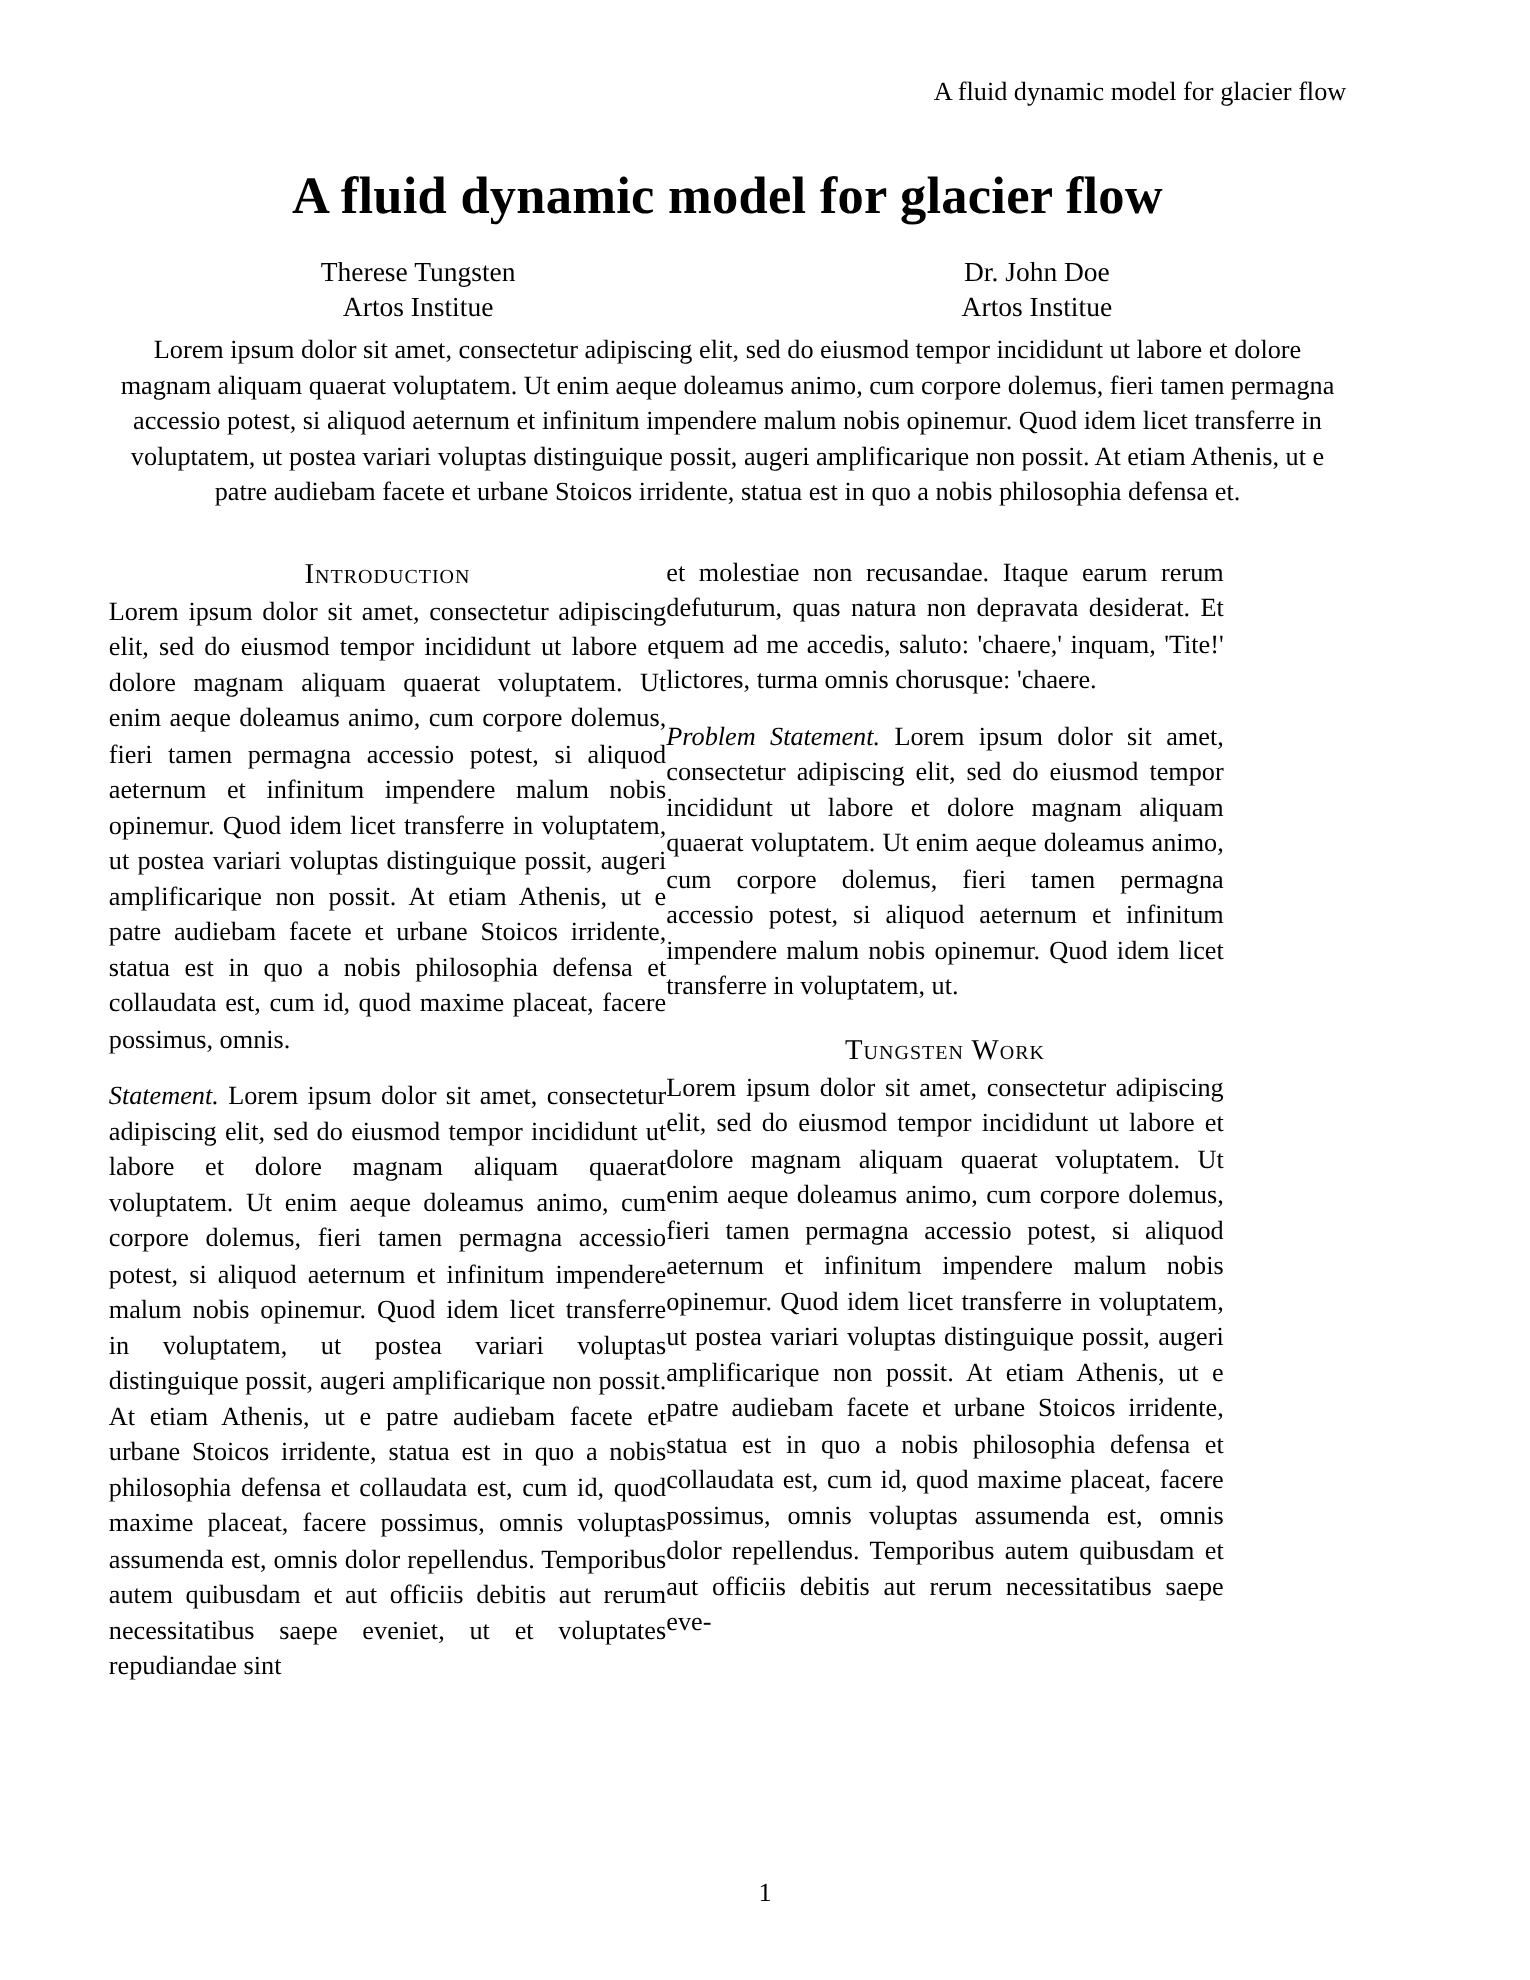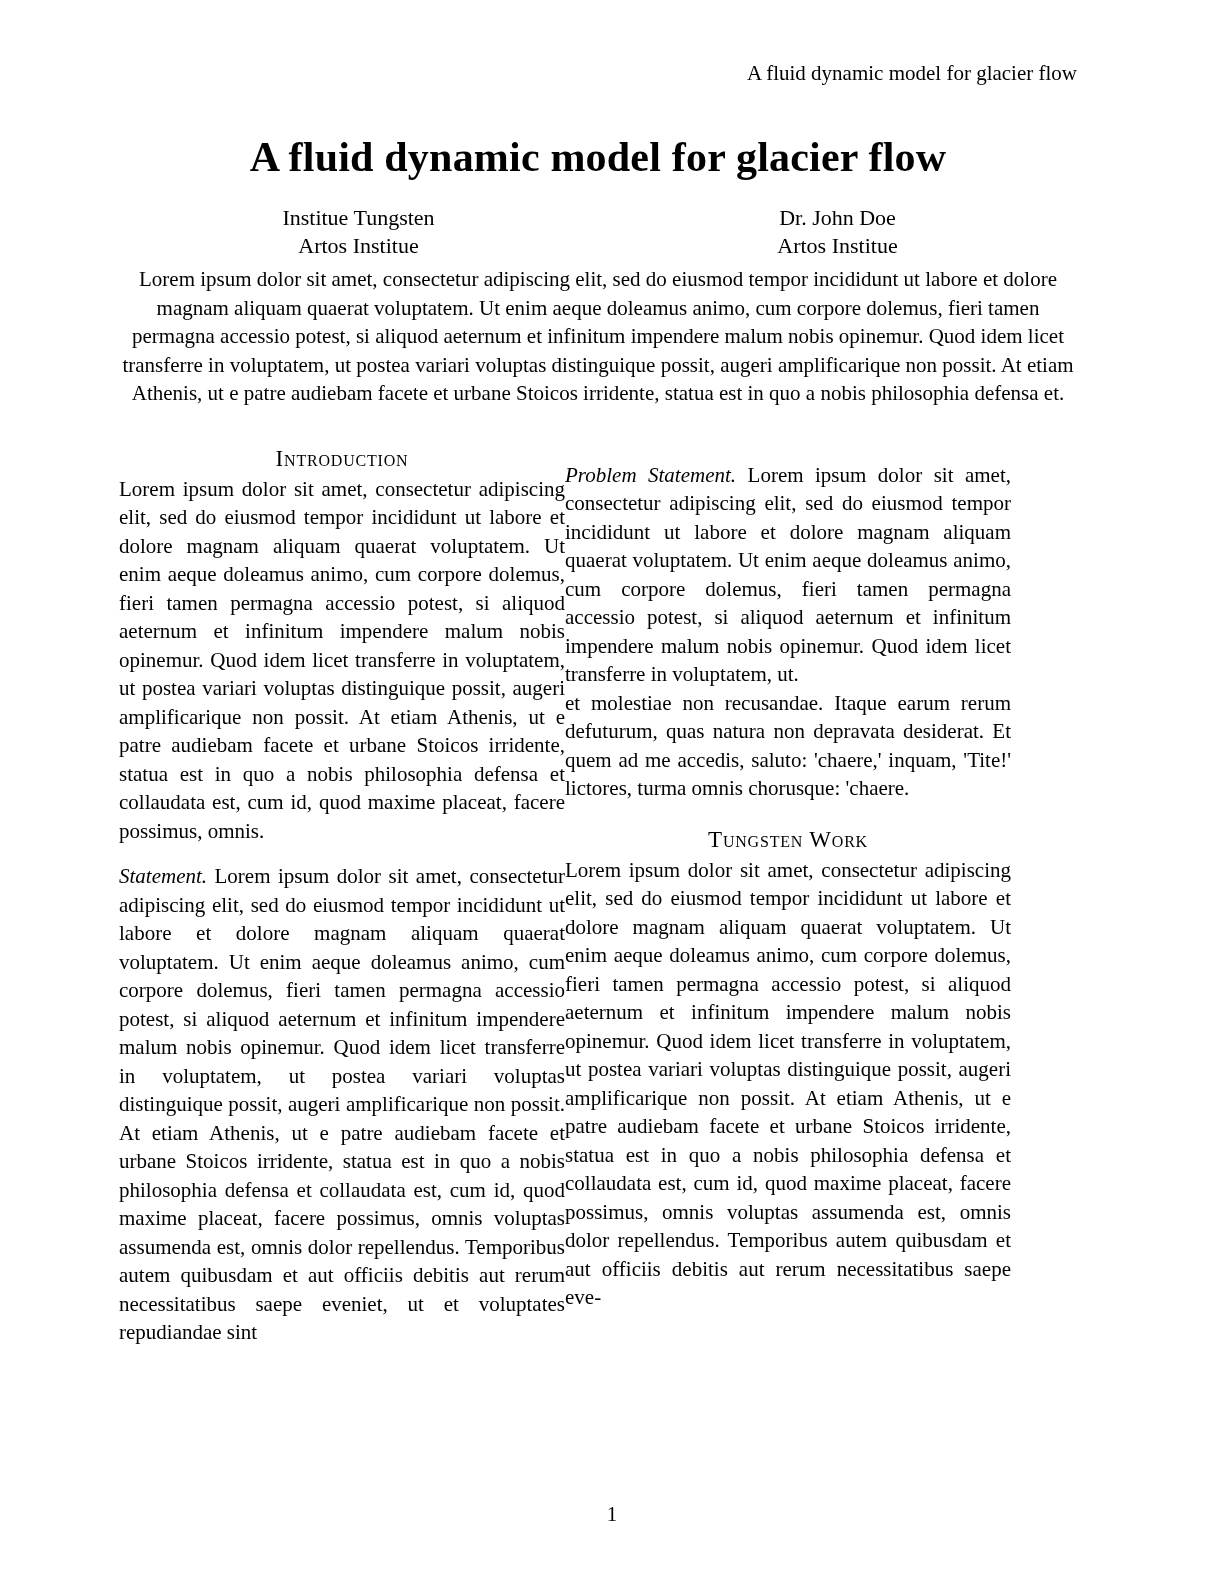--- a/index.html
+++ b/index.html
@@ -12,21 +12,21 @@
     height: 1584px;
     overflow: hidden;
     font-family: "Liberation Serif", "DejaVu Serif", serif;
     color: #000000;
   }
   .page {
     position: relative;
     box-sizing: border-box;
     width: 1224px;
     height: 1552px;
-    padding: 60px 147px 0 119px;
+    padding: 60px 147px 0 87px;
     background: #ffffff;
   }
   .running-head {
     text-align: right;
     font-size: 21px;
     line-height: 26px;
   }
   .title {
     margin: 46px 0 0 0;
     text-align: center;
@@ -106,21 +106,21 @@
 <body>
 
 <div class="page">
 
   <div class="running-head">A fluid dynamic model for glacier flow</div>
 
   <h1 class="title">A fluid dynamic model for glacier flow</h1>
 
   <div class="authors">
     <div class="author">
-      <div>Institue Tungsten</div>
+      <div>Therese Tungsten</div>
       <div>Artos Institue</div>
     </div>
     <div class="author">
       <div>Dr. John Doe</div>
       <div>Artos Institue</div>
     </div>
   </div>
 
 
   <p class="abstract-text">Lorem ipsum dolor sit amet, consectetur adipiscing elit, sed do eiusmod tempor incididunt ut labore et dolore magnam aliquam quaerat voluptatem. Ut enim aeque doleamus animo, cum corpore dolemus, fieri tamen permagna accessio potest, si aliquod aeternum et infinitum impendere malum nobis opinemur. Quod idem licet transferre in voluptatem, ut postea variari voluptas distinguique possit, augeri amplificarique non possit. At etiam Athenis, ut e patre audiebam facete et urbane Stoicos irridente, statua est in quo a nobis philosophia defensa et.</p>
@@ -132,26 +132,26 @@
 
       <p class="body-par">Lorem ipsum dolor sit amet, consectetur adipiscing elit, sed do eiusmod tempor incididunt ut labore et dolore magnam aliquam quaerat voluptatem. Ut enim aeque doleamus animo, cum corpore dolemus, fieri tamen permagna accessio potest, si aliquod aeternum et infinitum impendere malum nobis opinemur. Quod idem licet transferre in voluptatem, ut postea variari voluptas distinguique possit, augeri amplificarique non possit. At etiam Athenis, ut e patre audiebam facete et urbane Stoicos irridente, statua est in quo a nobis philosophia defensa et collaudata est, cum id, quod maxime placeat, facere possimus, omnis.</p>
 
       <p class="body-par par-gap">
         <span class="run-label">Statement.</span>
         <span>Lorem ipsum dolor sit amet, consectetur adipiscing elit, sed do eiusmod tempor incididunt ut labore et dolore magnam aliquam quaerat voluptatem. Ut enim aeque doleamus animo, cum corpore dolemus, fieri tamen permagna accessio potest, si aliquod aeternum et infinitum impendere malum nobis opinemur. Quod idem licet transferre in voluptatem, ut postea variari voluptas distinguique possit, augeri amplificarique non possit. At etiam Athenis, ut e patre audiebam facete et urbane Stoicos irridente, statua est in quo a nobis philosophia defensa et collaudata est, cum id, quod maxime placeat, facere possimus, omnis voluptas assumenda est, omnis dolor repellendus. Temporibus autem quibusdam et aut officiis debitis aut rerum necessitatibus saepe eveniet, ut et voluptates repudiandae sint</span>
       </p>
     </div>
 
     <div class="col">
+      <p class="body-par">et molestiae non recusandae. Itaque earum rerum defuturum, quas natura non depravata desiderat. Et quem ad me accedis, saluto: 'chaere,' inquam, 'Tite!' lictores, turma omnis chorusque: 'chaere.</p>
+
       <p class="body-par par-gap">
         <span class="run-label">Problem Statement.</span>
         <span>Lorem ipsum dolor sit amet, consectetur adipiscing elit, sed do eiusmod tempor incididunt ut labore et dolore magnam aliquam quaerat voluptatem. Ut enim aeque doleamus animo, cum corpore dolemus, fieri tamen permagna accessio potest, si aliquod aeternum et infinitum impendere malum nobis opinemur. Quod idem licet transferre in voluptatem, ut.</span>
       </p>
-
-      <p class="body-par">et molestiae non recusandae. Itaque earum rerum defuturum, quas natura non depravata desiderat. Et quem ad me accedis, saluto: 'chaere,' inquam, 'Tite!' lictores, turma omnis chorusque: 'chaere.</p>
 
       <h2 class="section-heading spaced-above">Tungsten Work</h2>
 
       <p class="body-par">Lorem ipsum dolor sit amet, consectetur adipiscing elit, sed do eiusmod tempor incididunt ut labore et dolore magnam aliquam quaerat voluptatem. Ut enim aeque doleamus animo, cum corpore dolemus, fieri tamen permagna accessio potest, si aliquod aeternum et infinitum impendere malum nobis opinemur. Quod idem licet transferre in voluptatem, ut postea variari voluptas distinguique possit, augeri amplificarique non possit. At etiam Athenis, ut e patre audiebam facete et urbane Stoicos irridente, statua est in quo a nobis philosophia defensa et collaudata est, cum id, quod maxime placeat, facere possimus, omnis voluptas assumenda est, omnis dolor repellendus. Temporibus autem quibusdam et aut officiis debitis aut rerum necessitatibus saepe eve-</p>
     </div>
 
   </div>
 
   <div class="page-number">1</div>
 

